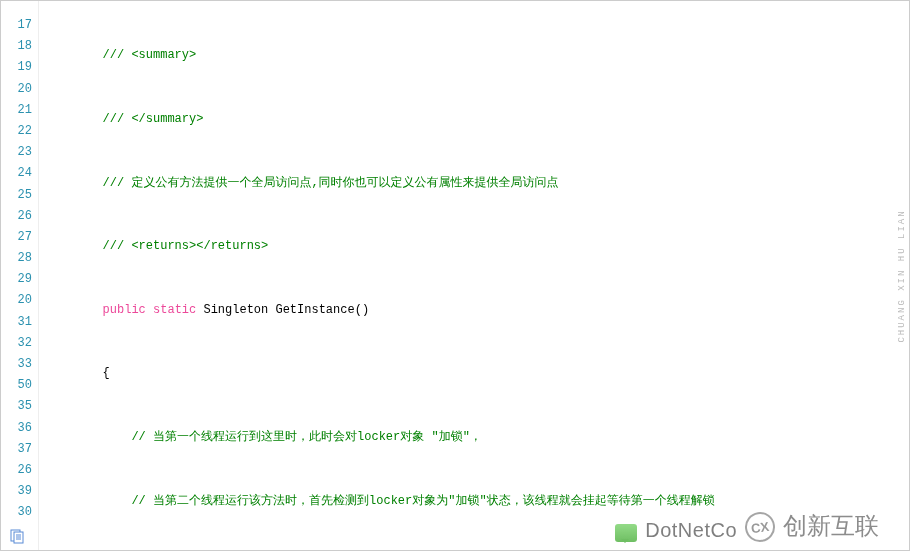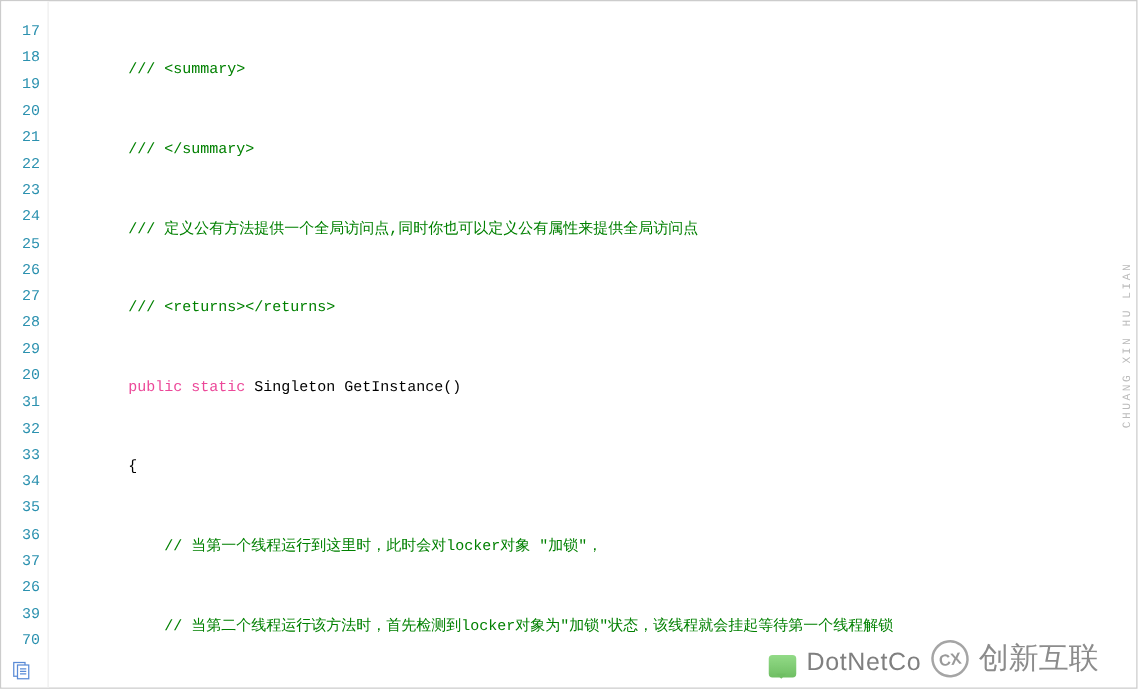--- a/index.html
+++ b/index.html
@@ -128,27 +128,27 @@
     <span class="ln">24</span>
     <span class="ln">25</span>
     <span class="ln">26</span>
     <span class="ln">27</span>
     <span class="ln">28</span>
     <span class="ln">29</span>
     <span class="ln">20</span>
     <span class="ln">31</span>
     <span class="ln">32</span>
     <span class="ln">33</span>
-    <span class="ln">34</span>
+    <span class="ln">50</span>
     <span class="ln">35</span>
     <span class="ln">36</span>
     <span class="ln">37</span>
     <span class="ln">26</span>
     <span class="ln">39</span>
-    <span class="ln">70</span>
+    <span class="ln">30</span>
   </div>
 
   <div class="code">
     <span class="line"><span>        </span><span class="c-comment">/// &lt;summary&gt;</span></span>
     <span class="line"><span>        </span><span class="c-comment">/// &lt;/summary&gt;</span></span>
     <span class="line"><span>        </span><span class="c-comment">/// 定义公有方法提供一个全局访问点,同时你也可以定义公有属性来提供全局访问点</span></span>
     <span class="line"><span>        </span><span class="c-comment">/// &lt;returns&gt;&lt;/returns&gt;</span></span>
     <span class="line"><span>        </span><span class="c-kw">public</span><span> </span><span class="c-kw">static</span><span> Singleton GetInstance()</span></span>
     <span class="line"><span>        </span><span>{</span></span>
     <span class="line"><span>            </span><span class="c-comment">// 当第一个线程运行到这里时，此时会对locker对象 "加锁"，</span></span>

